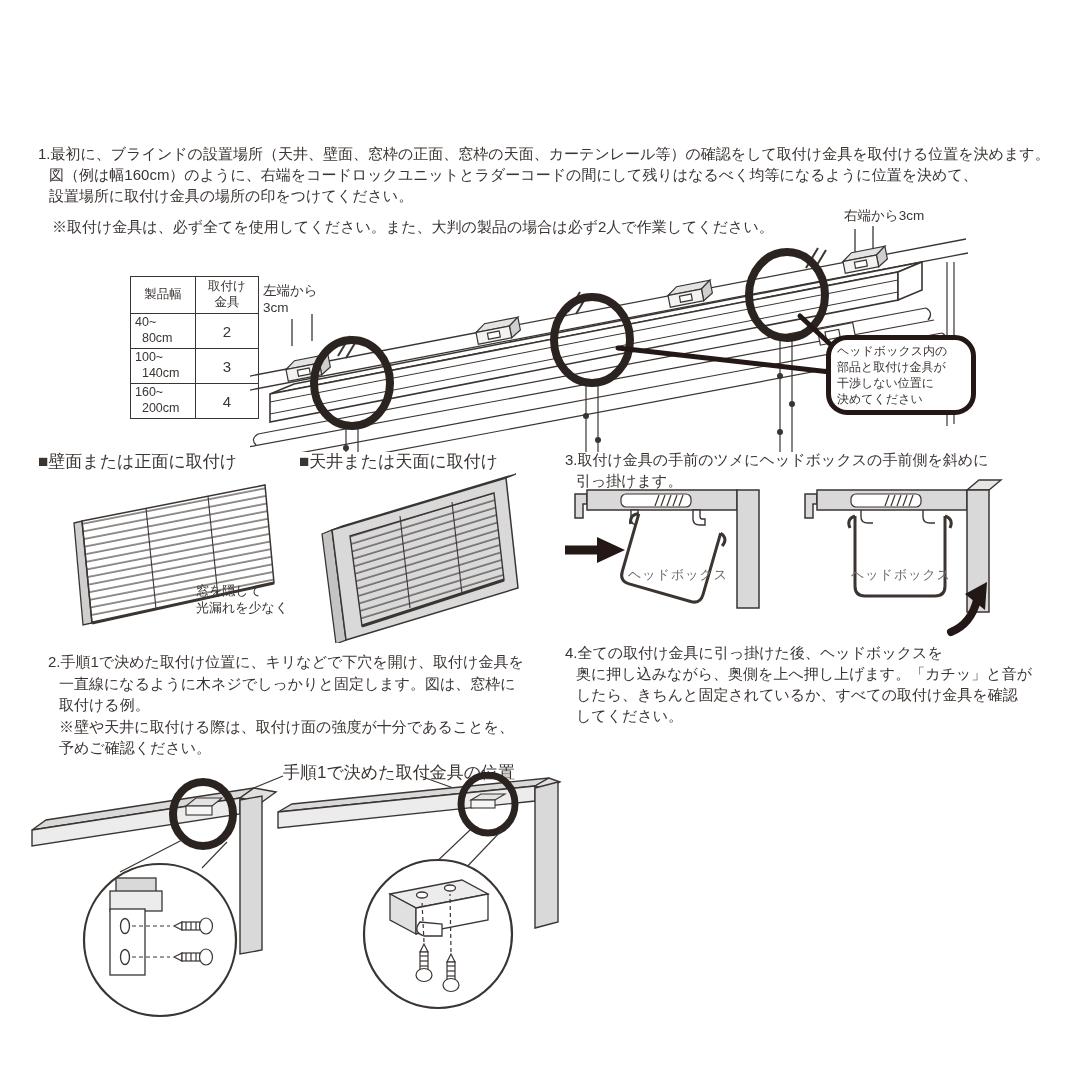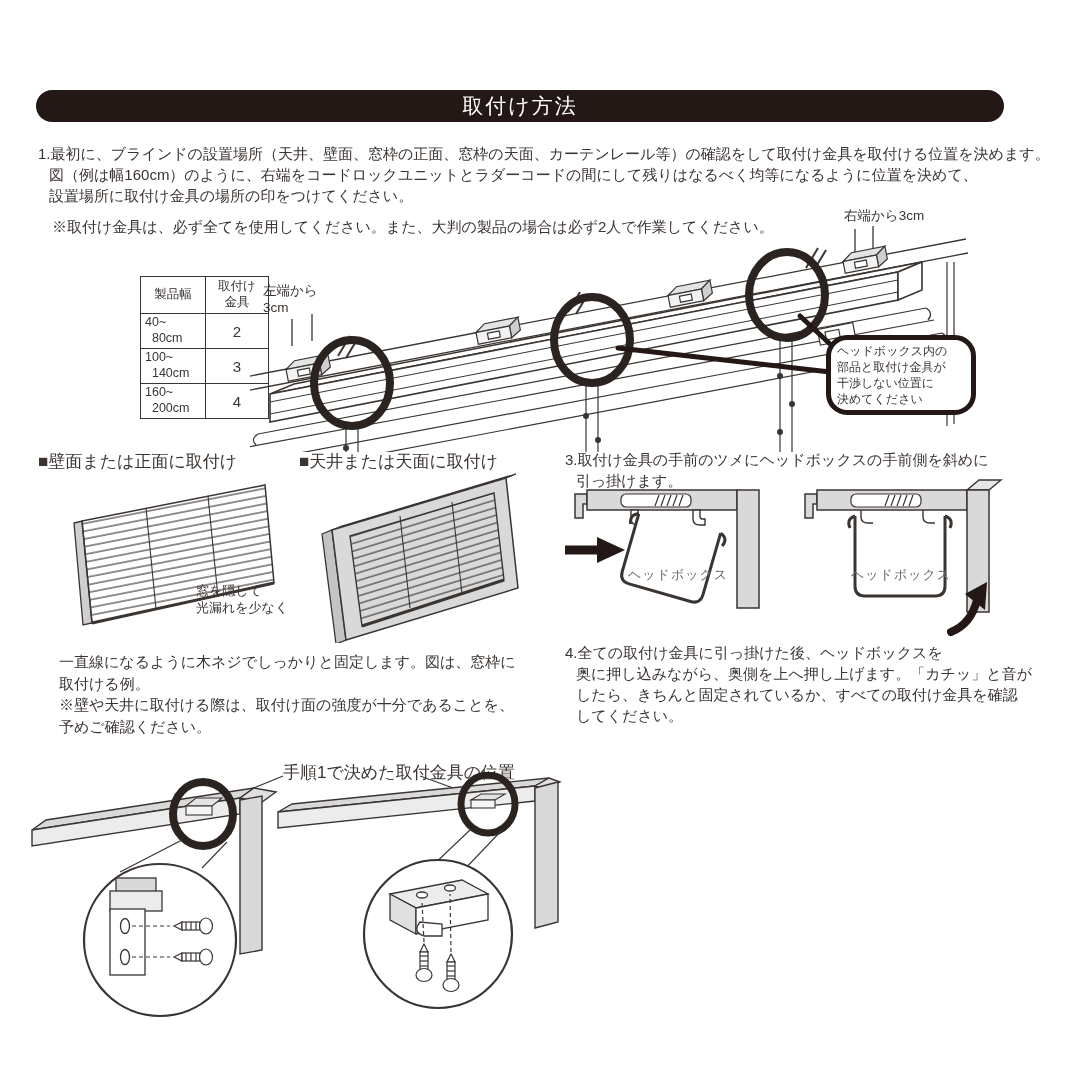--- a/index.html
+++ b/index.html
@@ -23,31 +23,30 @@
            border-radius:21px;padding:3px 6px;font-size:12px;line-height:16px;z-index:5;}
   .sechead{font-size:17px;}
   .headboxlabel{font-size:13px;color:#6f6a68;letter-spacing:1px;}
   svg{display:block;}
 </style>
 </head>
 <body>
 
 <div class="page">
 
-  <div class="abs titlebar">取付け方法</div>
 
   <div class="abs txt" style="left:30px;top:143px;width:1030px;">
     <div>1.最初に、ブラインドの設置場所（天井、壁面、窓枠の正面、窓枠の天面、カーテンレール等）の確認をして取付け金具を取付ける位置を決めます。</div>
     <div class="indent">図（例は幅160cm）のように、右端をコードロックユニットとラダーコードの間にして残りはなるべく均等になるように位置を決めて、</div>
     <div class="indent">設置場所に取付け金具の場所の印をつけてください。</div>
   </div>
 
   <div class="abs txt note">※取付け金具は、必ず全てを使用してください。また、大判の製品の場合は必ず2人で作業してください。</div>
 
-  <table class="spec abs" style="left:140px;top:276px;border-radius:15px;">
+  <table class="spec abs" style="left:130px;top:276px;border-radius:15px;">
     <tbody>
         <tr>
       <th class="pre">製品幅</th>
       <th class="pre">取付け
 金具</th>
     </tr>
     <tr>
       <td class="w pre">40~
   80cm</td>
       <td class="c">2</td>
@@ -270,20 +269,21 @@
         <path d="M148,154 q20,-8 26,-32" fill="none" stroke="#231815" stroke-width="8" stroke-linecap="round"></path>
         <polygon points="162,116 184,104 182,132" fill="#231815"></polygon>
       </g>
     </g>
   </svg>
 
   <div class="abs headboxlabel" style="left:628px;top:566px;">ヘッドボックス</div>
   <div class="abs headboxlabel" style="left:851px;top:566px;">ヘッドボックス</div>
 
   <div class="abs txt" style="left:40px;top:651px;width:520px;line-height:21.5px;">
+    <div>2.手順1で決めた取付け位置に、キリなどで下穴を開け、取付け金具を</div>
     <div class="indent">一直線になるように木ネジでしっかりと固定します。図は、窓枠に</div>
     <div class="indent">取付ける例。</div>
     <div class="indent">※壁や天井に取付ける際は、取付け面の強度が十分であることを、</div>
     <div class="indent">予めご確認ください。</div>
   </div>
 
   <div class="abs txt" style="left:557px;top:642px;width:470px;">
     <div>4.全ての取付け金具に引っ掛けた後、ヘッドボックスを</div>
     <div class="indent">奥に押し込みながら、奥側を上へ押し上げます。「カチッ」と音が</div>
     <div class="indent">したら、きちんと固定されているか、すべての取付け金具を確認</div>

